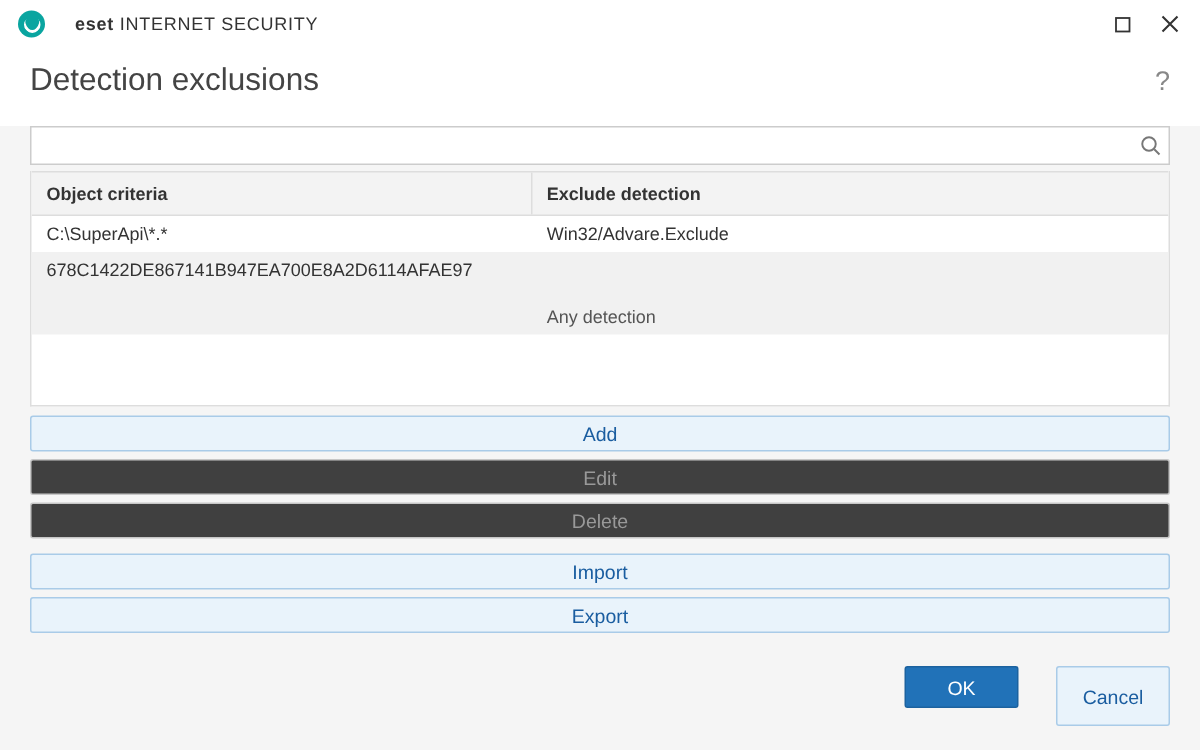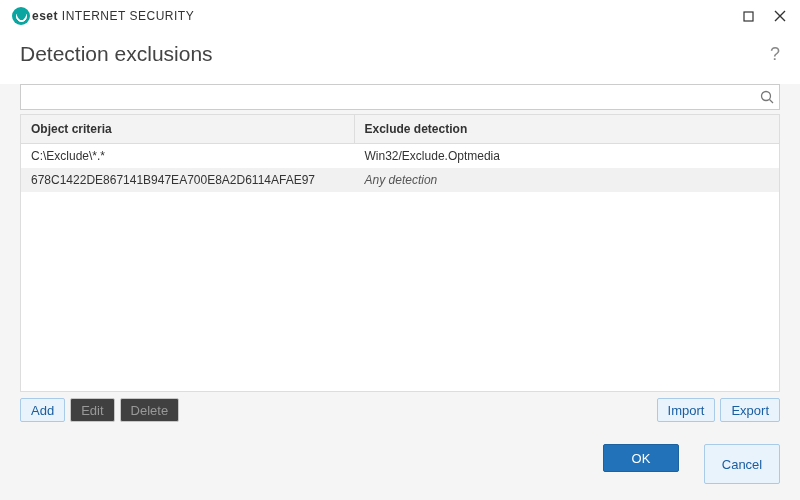--- a/index.html
+++ b/index.html
@@ -1,18 +1,18 @@
 <!DOCTYPE html>
 <html><head>
 <meta charset="utf-8">
 <style>
 * { box-sizing: border-box; margin: 0; padding: 0; font-family: "Segoe UI", Arial, sans-serif; }
 body { background: #f5f5f5; width: 800px; height: 500px; display: flex; flex-direction: column; }
 .titlebar { display: flex; align-items: center; height: 32px; padding: 0 4px 0 12px; background: #fff; }
-.logo { display: flex; align-items: center; gap: 2px; }
+.logo { display: flex; align-items: center; gap: 20px; }
 .logo-mark { width: 18px; height: 18px; border-radius: 50%; background: #0aa5a0; display: flex; align-items: center; justify-content: center; position: relative; }
 .logo-mark::before { content: ""; width: 9px; height: 9px; border: 2px solid #fff; border-top: none; border-right: none; border-radius: 50%; transform: rotate(-45deg); position: absolute; }
 .brand { font-size: 12px; letter-spacing: 0.5px; color: #333; }
 .brand b { font-weight: 700; }
 .winctrl { margin-left: auto; display: flex; }
 .winbtn { width: 32px; height: 28px; display: flex; align-items: center; justify-content: center; color: #333; cursor: pointer; }
 .header { display: flex; align-items: center; padding: 10px 20px 18px; background: #fff; }
 .header h1 { font-size: 21px; font-weight: 400; color: #444; }
 .help { margin-left: auto; color: #888; font-size: 18px; cursor: pointer; }
 .content { flex: 1; padding: 0 20px 8px; display: flex; flex-direction: column; }
@@ -22,23 +22,23 @@
 .table { flex: 1; background: #fff; border: 1px solid #ddd; border-top: none; display: flex; flex-direction: column; overflow: hidden; }
 .thead, .trow { display: flex; }
 .thead { background: #f3f3f3; border-top: 1px solid #ddd; border-bottom: 1px solid #ddd; }
 .th { font-size: 12px; font-weight: 700; color: #333; padding: 7px 10px; border-right: 1px solid #ddd; }
 .th:last-child { border-right: none; }
 .td { font-size: 12px; color: #333; padding: 5px 10px; white-space: nowrap; overflow: hidden; text-overflow: ellipsis; }
 .col-obj { width: 44%; }
 .col-det { width: 34%; }
 .col-com { width: 22%; }
 .trow:nth-child(even) { background: #f1f1f1; }
-.italic { font-style: italic; color: #555; }
+.italic { color: #555; margin-top: 31px; }
 .tbody { flex: 1; overflow: auto; }
-.actionbar { display: flex; gap: 5px; padding: 6px 0 0; }
+.actionbar { display: flex; gap: 5px; padding: 6px 0 0; flex-direction: column; }
 .btn { height: 24px; padding: 0 10px; border: 1px solid #c7c7c7; background: #e0e0e0; font-size: 13px; cursor: pointer; border-radius: 2px; }
 .btn.link { background: #e9f3fb; border-color: #a9cbe8; color: #1a5da0; font-weight: 500; }
 .btn.flat { color: #666; }
 .btn:disabled, .btn.disabled { color: #999; background: #404040; cursor: default; }
 .spacer { flex: 1; }
 .footer { padding: 14px 20px 16px; display: flex; justify-content: flex-end; gap: 25px; }
 .btn.primary { background: #2172b8; border: 1px solid #1c629f; color: #fff; height: 28px; min-width: 76px; font-size: 13px; }
 .btn.secondary { background: #e9f3fb; border: 1px solid #a9cbe8; color: #1a5da0; height: 40px; min-width: 76px; font-size: 13px; }
 svg { display: block; }
 </style>
@@ -80,22 +80,22 @@
     </span>
   </div>
 
   <div class="table">
     <div class="thead">
       <div class="th col-obj">Object criteria</div>
       <div class="th col-det">Exclude detection</div>
     </div>
     <div class="tbody" id="tbody">
         <div class="trow">
-          <div class="td col-obj">C:\Exclude\*.*</div>
-          <div class="td col-det">Win32/Exclude.Optmedia</div>
+          <div class="td col-obj">C:\SuperApi\*.*</div>
+          <div class="td col-det">Win32/Advare.Exclude</div>
           <div class="td col-com"></div>
         </div>
         <div class="trow">
           <div class="td col-obj">678C1422DE867141B947EA700E8A2D6114AFAE97</div>
           <div class="td col-det italic">Any detection</div>
         </div>
       </div>
   </div>
 
   <div class="actionbar">

